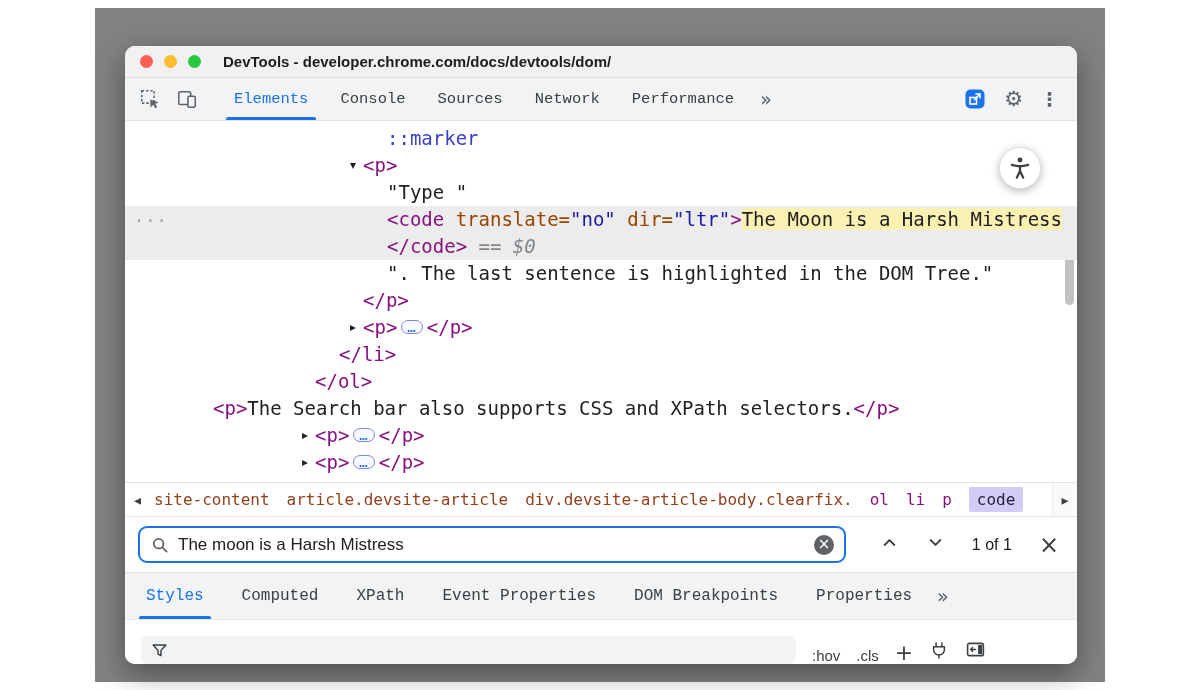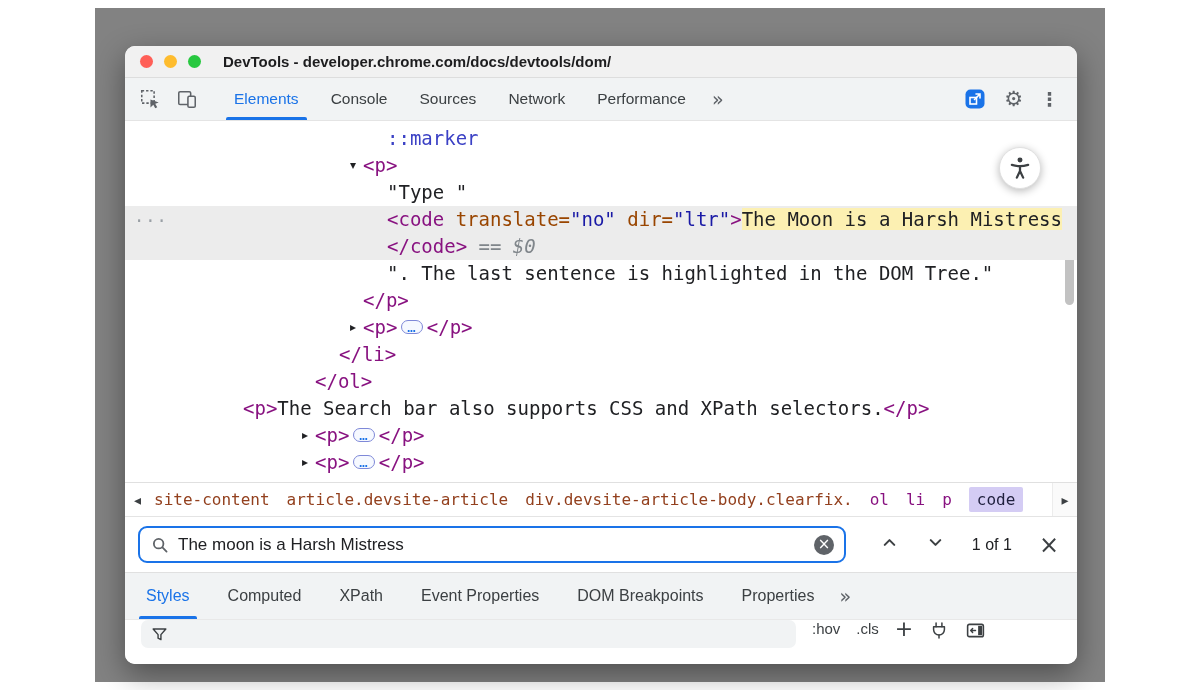--- a/index.html
+++ b/index.html
@@ -14,21 +14,21 @@
   .titlebar { height:32px; background:#f1f1f1; border-bottom:1px solid #ddd; display:flex; align-items:center; flex:none; }
   .lights { display:flex; gap:11px; padding-left:15px; }
   .light { width:13px; height:13px; border-radius:50%; }
   .light.red{background:#ff5f57}.light.yellow{background:#febc2e}.light.green{background:#28c840}
   .wintitle { margin-left:22px; font-size:15px; font-weight:bold; color:#1d1d1f; }
 
   
   .toolbar { height:43px; background:#f1f3f4; border-bottom:1px solid #e4e4e4; display:flex; align-items:stretch; flex:none; }
   .tool-icons { display:flex; align-items:center; gap:15px; padding:0 6px 0 14px; color:#5f6368; }
   .tbtn { display:flex; align-items:center; justify-content:center; cursor:default; }
-  .tabs { display:flex; margin-left:14px; }
+  .tabs { display:flex; margin-left:14px;font-family:Liberation Mono, monospace; }
   .tab { display:flex; align-items:center; padding:0 16px; font-size:15.5px; color:#3c4043; position:relative; white-space:nowrap; }
   .tab.active { color:#1a73e8; }
   .tab.active::after { content:""; position:absolute; left:8px; right:8px; bottom:0; height:3px; background:#1a73e8; border-radius:2px 2px 0 0; }
   .more-tabs { display:flex; align-items:center; padding:0 10px; color:#5f6368; font-size:19px; font-family:"DejaVu Sans",sans-serif; }
   .toolbar-right { margin-left:auto; display:flex; align-items:center; gap:17px; padding-right:18px; }
   .gear { font-family:"DejaVu Sans",sans-serif; font-size:21px; color:#5f6368; line-height:1; }
   .kebab { font-family:"DejaVu Sans",sans-serif; font-size:19px; font-weight:bold; color:#5f6368; line-height:1; }
 
   
   .tree { flex:1; background:#fff; position:relative; overflow:hidden; padding-top:4px;
@@ -74,21 +74,21 @@
   .match-count { font-size:16px; color:#202124; }
   .close-x { font-size:24px; color:#3c4043; font-family:"DejaVu Sans",sans-serif; line-height:1; }
 
   
   .tabsbar2 { height:47px; flex:none; background:#f1f3f4; border-top:1px solid #e0e0e0; display:flex; align-items:stretch; padding-left:6px; }
   .tab2 { display:flex; align-items:center; padding:0 15px; font-size:16px; color:#3c4043; position:relative; white-space:nowrap; }
   .tab2.active { color:#1a73e8; }
   .tab2.active::after { content:""; position:absolute; left:8px; right:8px; bottom:0; height:3px; background:#1a73e8; border-radius:2px 2px 0 0; }
 
   
-  .filterbar { height:45px; flex:none; background:#fff; border-top:1px solid #e8e8e8; display:flex; align-items:flex-start; padding:0 18px 0 16px; gap:16px; }
+  .filterbar { height:45px; flex:none; background:#fff; border-top:1px solid #e8e8e8; display:flex; align-items:flex-end; padding:0 18px 0 16px; gap:16px; }
   .filter-field { width:655px; height:28px; background:#f1f3f4; border-radius:7px; display:flex; align-items:center; padding:0 9px; flex:none; }
   .state-toggle { font-size:15px; color:#3c4043; }
   .plus-btn { font-size:22px; color:#3c4043; font-family:"DejaVu Sans",sans-serif; line-height:1; margin-top:-2px; }
 </style>
 </head>
 <body>
 
 <div class="backdrop"></div>
 
 <div class="window">
@@ -150,21 +150,21 @@
   <div class="tree-row"><span style="padding-left: 262px;"><span class="tk-pseudo">::marker</span></span></div>
       <div class="tree-row"><span class="arr" style="left: 220px;">▾</span><span style="padding-left: 238px;"><span class="tk-tag">&lt;p&gt;</span></span></div>
       <div class="tree-row"><span style="padding-left: 262px;"><span class="tk-text">"Type "</span></span></div>
       <div class="tree-row sel"><span class="gutter">...</span><span style="padding-left: 262px;"><span class="tk-tag">&lt;code</span><span class="tk-attr"> translate=</span><span class="tk-val">"no"</span><span class="tk-attr"> dir=</span><span class="tk-val">"ltr"</span><span class="tk-tag">&gt;</span><span class="tk-hl">The Moon is a Harsh Mistress</span></span></div>
       <div class="tree-row sel"><span style="padding-left: 262px;"><span class="tk-tag">&lt;/code&gt;</span><span class="tk-meta"> == $0</span></span></div>
       <div class="tree-row"><span style="padding-left: 262px;"><span class="tk-text">". The last sentence is highlighted in the DOM Tree."</span></span></div>
       <div class="tree-row"><span style="padding-left: 238px;"><span class="tk-tag">&lt;/p&gt;</span></span></div>
       <div class="tree-row"><span class="arr" style="left: 220px;">▸</span><span style="padding-left: 238px;"><span class="tk-tag">&lt;p&gt;</span><span class="pill">…</span><span class="tk-tag">&lt;/p&gt;</span></span></div>
       <div class="tree-row"><span style="padding-left: 214px;"><span class="tk-tag">&lt;/li&gt;</span></span></div>
       <div class="tree-row"><span style="padding-left: 190px;"><span class="tk-tag">&lt;/ol&gt;</span></span></div>
-      <div class="tree-row"><span style="padding-left: 118px; margin-top: 47px;"><span class="tk-tag">&lt;p&gt;</span><span class="tk-text">The Search bar also supports CSS and XPath selectors.</span><span class="tk-tag">&lt;/p&gt;</span></span></div>
+      <div class="tree-row"><span style="padding-left: 88px; margin-top: 47px;"><span class="tk-tag">&lt;p&gt;</span><span class="tk-text">The Search bar also supports CSS and XPath selectors.</span><span class="tk-tag">&lt;/p&gt;</span></span></div>
       <div class="tree-row"><span class="arr" style="left: 172px;">▸</span><span style="padding-left: 190px;"><span class="tk-tag">&lt;p&gt;</span><span class="pill">…</span><span class="tk-tag">&lt;/p&gt;</span></span></div>
       <div class="tree-row"><span class="arr" style="left: 172px;">▸</span><span style="padding-left: 190px;"><span class="tk-tag">&lt;p&gt;</span><span class="pill">…</span><span class="tk-tag">&lt;/p&gt;</span></span></div>
     </div>
 
   <div class="crumbbar">
     <div class="crumb-scroll">◂</div>
     <div class="crumbs">
         <div class="crumb long">site-content</div>
         <div class="crumb long">article.devsite-article</div>
         <div class="crumb long">div.devsite-article-body.clearfix.</div>

